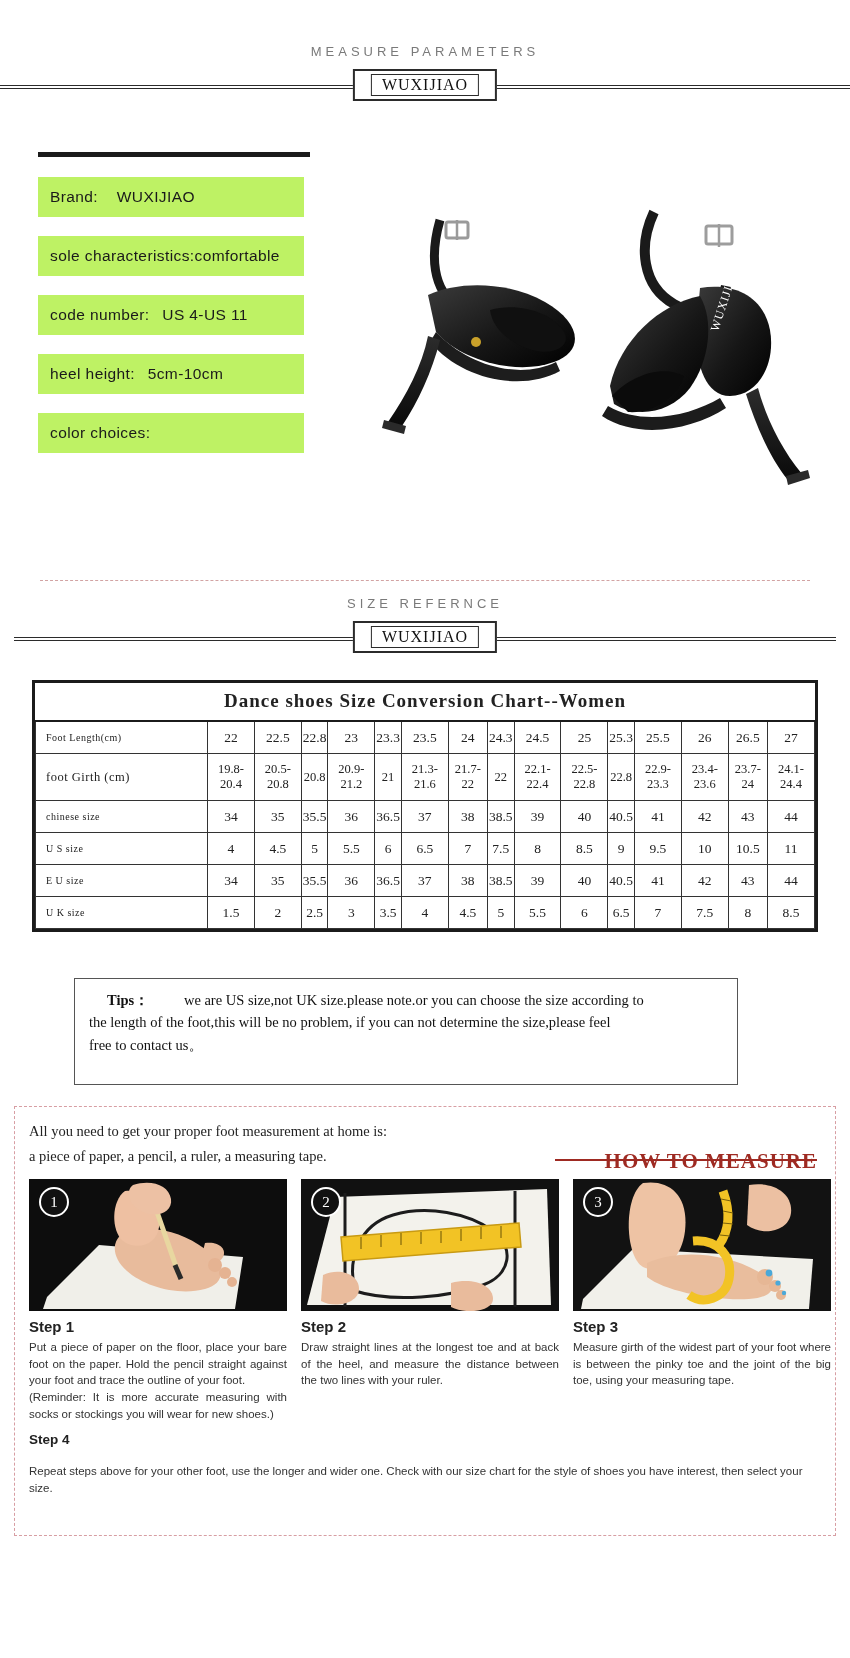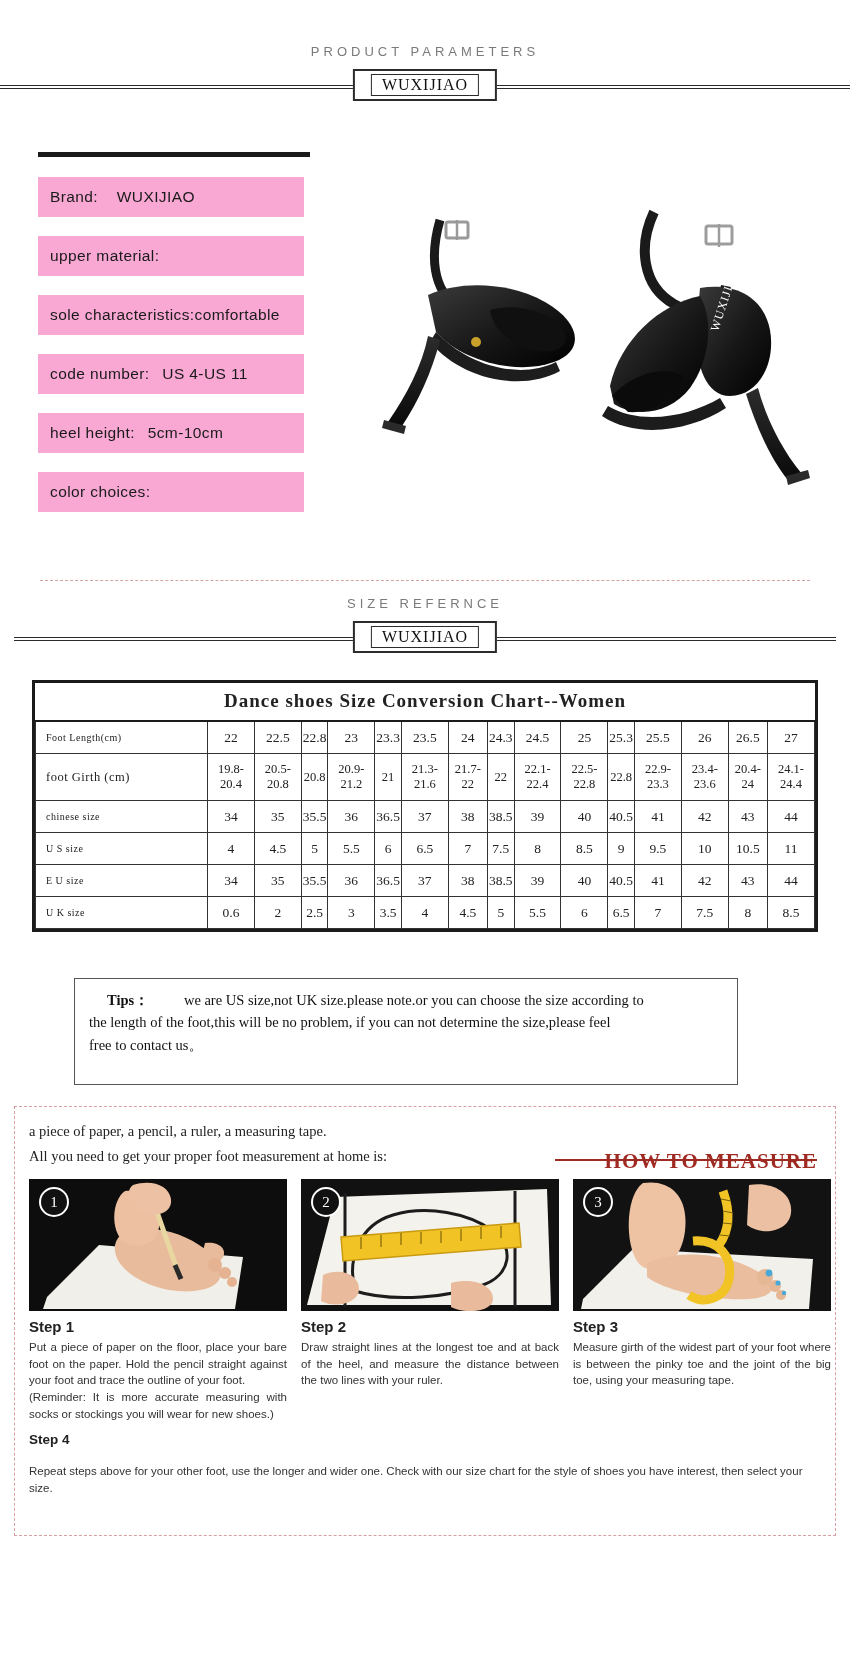--- a/index.html
+++ b/index.html
@@ -68,21 +68,21 @@
     top: 152px;
     width: 276px;
   }
   .params-topbar {
     width: 272px;
     height: 5px;
     background: #1b1b1b;
     margin-bottom: 20px;
   }
   .param-row {
-    background: #f9a8d4;
+    background: #bef264;
     color: #1a1a1a;
     font-size: 15.5px;
     letter-spacing: .4px;
     padding: 11px 0 11px 12px;
     margin-bottom: 19px;
     width: 266px;
     box-sizing: border-box;
     white-space: nowrap;
     overflow: hidden;
   }
@@ -271,41 +271,37 @@
   .step4-text {
     font-size: 11.5px;
     line-height: 1.45;
     color: #333;
   }
 </style>
 </head>
 <body>
 
 <div class="sec-header">
-  <div class="sec-title">PRODUCT  PARAMETERS</div>
+  <div class="sec-title">MEASURE  PARAMETERS</div>
   <div class="rule-wrap">
     <div class="rule-line"></div>
     <div class="rule-badge">
       <div class="rule-badge-inner">WUXIJIAO</div>
     </div>
   </div>
 </div>
 
 <div class="params">
   <div class="params-topbar"></div>
 
   <div class="param-row">
     <span class="lbl">Brand:</span>
     <span class="val" style="padding-left:14px">WUXIJIAO</span>
   </div>
 
-  <div class="param-row">
-    <span class="lbl">upper  material:</span>
-    <span class="val"></span>
-  </div>
 
   <div class="param-row">
     <span class="lbl">sole  characteristics:comfortable</span>
     <span class="val"></span>
   </div>
 
   <div class="param-row">
     <span class="lbl">code  number:</span>
     <span class="val" style="padding-left:8px">US  4-US  11</span>
   </div>
@@ -427,21 +423,21 @@
       <td>20.9-21.2</td>
       <td>21</td>
       <td>21.3-21.6</td>
       <td>21.7-22</td>
       <td>22</td>
       <td>22.1-22.4</td>
       <td>22.5-22.8</td>
       <td>22.8</td>
       <td>22.9-23.3</td>
       <td>23.4-23.6</td>
-      <td>20.4-24</td>
+      <td>23.7-24</td>
       <td>24.1-24.4</td>
     </tr>
 
     <tr class="normal">
       <td class="rowhead">chinese size</td>
       <td>34</td>
       <td>35</td>
       <td>35.5</td>
       <td>36</td>
       <td>36.5</td>
@@ -490,21 +486,21 @@
       <td>40</td>
       <td>40.5</td>
       <td>41</td>
       <td>42</td>
       <td>43</td>
       <td>44</td>
     </tr>
 
     <tr class="normal">
       <td class="rowhead">U K      size</td>
-      <td>0.6</td>
+      <td>1.5</td>
       <td>2</td>
       <td>2.5</td>
       <td>3</td>
       <td>3.5</td>
       <td>4</td>
       <td>4.5</td>
       <td>5</td>
       <td>5.5</td>
       <td>6</td>
       <td>6.5</td>
@@ -521,22 +517,22 @@
   <span class="tips-label">Tips：</span>
   <span class="tips-gap"></span>
   <span>we are US size,not UK size.please note.or you can choose the size according to</span>
   <div>the length of the foot,this will be no problem, if you can not determine the size,please feel</div>
   <div>free to contact us。</div>
 </div>
 
 <div class="measure">
   <div class="measure-top">
     <div class="measure-intro">
+      <div>All you need to get your proper foot measurement at home is:</div>
       <div>a piece of paper, a pencil, a ruler, a measuring tape.</div>
-      <div>All you need to get your proper foot measurement at home is:</div>
     </div>
     <div class="measure-title">HOW TO MEASURE</div>
     <div class="measure-title-underline"></div>
   </div>
 
   <div class="steps">
 
     <div class="step">
       <div class="step-img">
         <svg width="258" height="132" viewBox="0 0 258 132">

